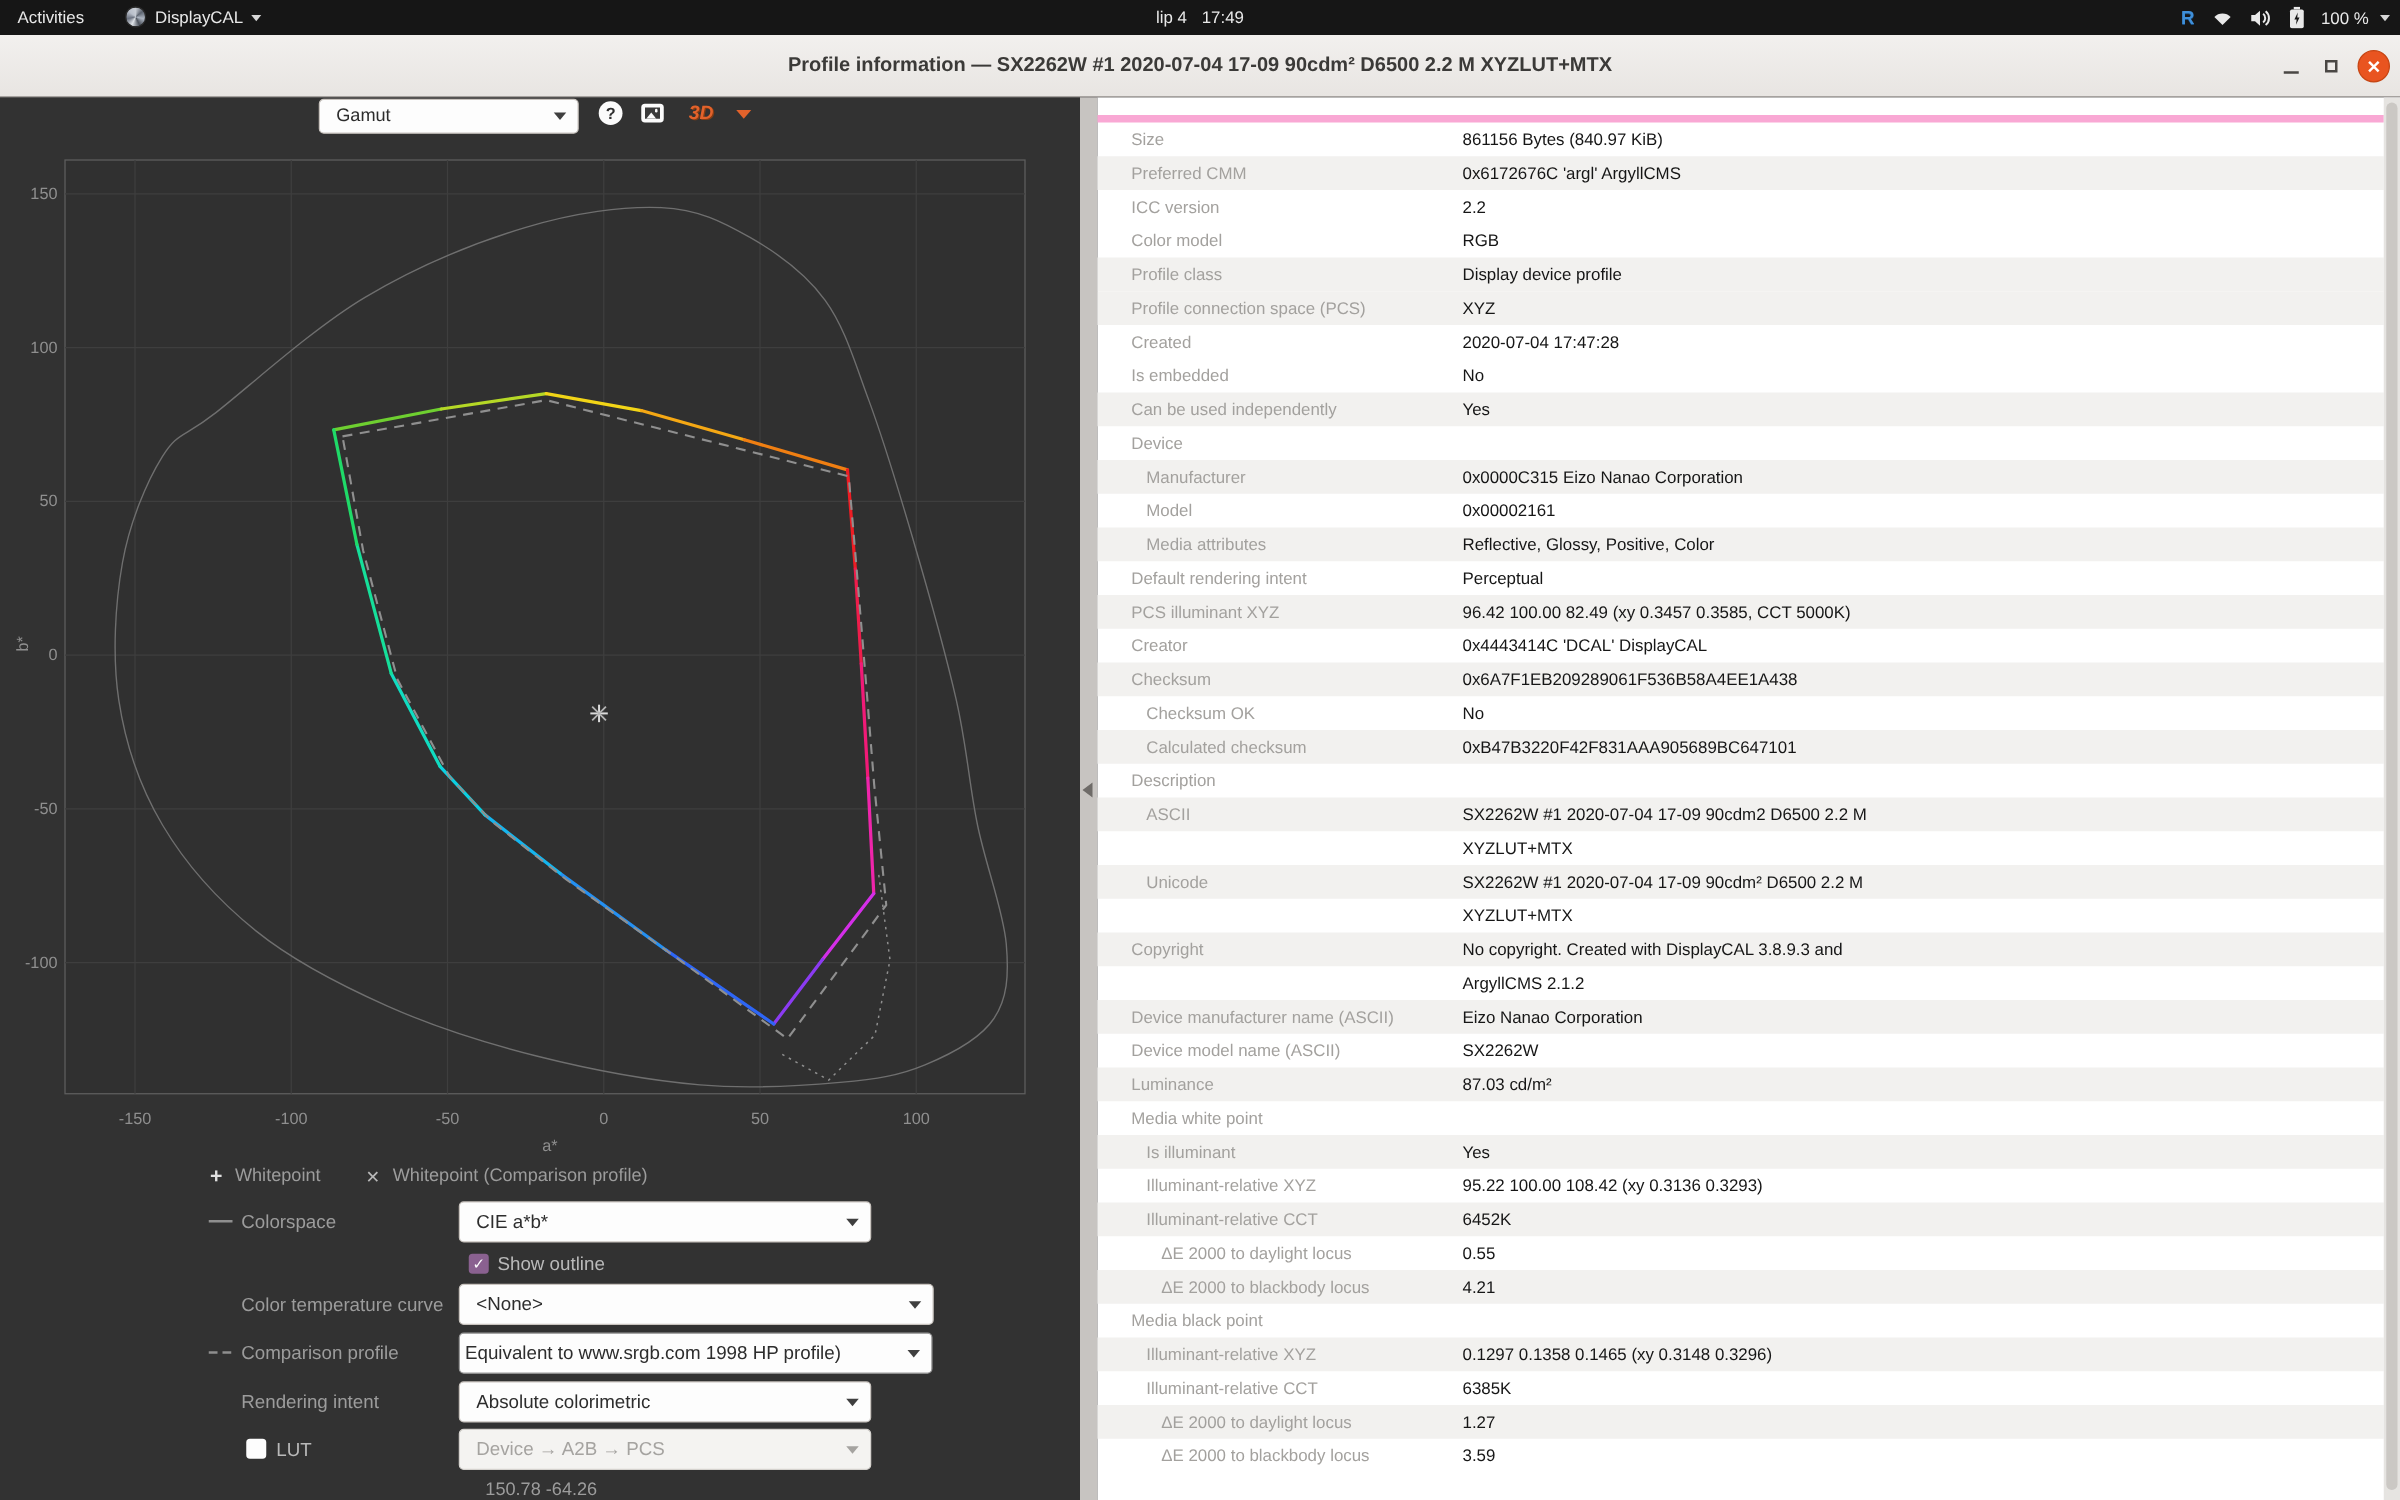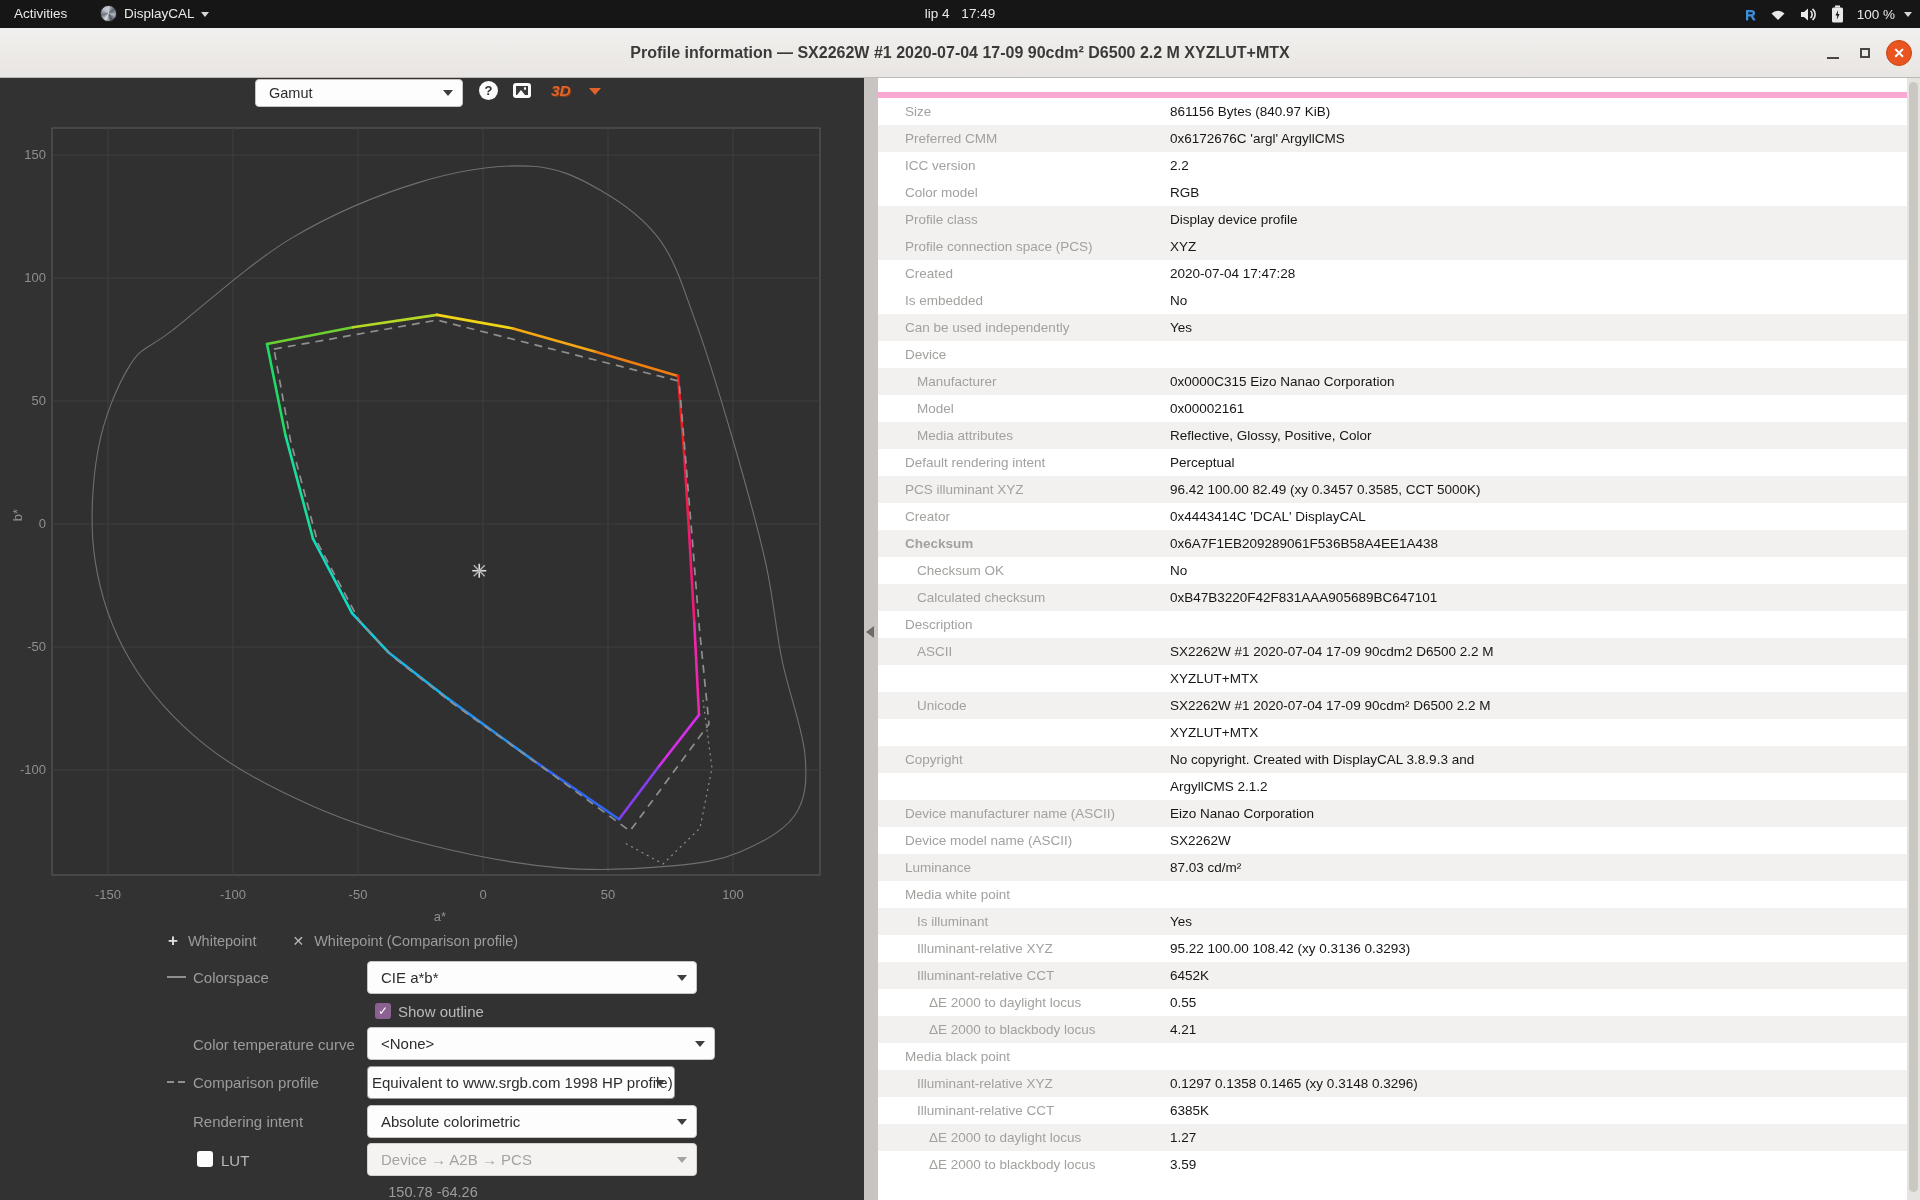--- a/index.html
+++ b/index.html
@@ -223,29 +223,29 @@
   <div class="ctl-label" style="top:891px">Colorspace</div>
   <div class="select" style="left:367px; top:883px; width:330px; height:33px">
     <span class="val">CIE a*b*</span>
     <span class="arr"></span>
   </div>
 
   <div class="checkbox checked" style="left:375px; top:925px">✓</div>
   <div class="ctl-label" style="left:398px; top:925px; color:#b9b9b9">Show outline</div>
 
   <div class="ctl-label" style="top:958px">Color temperature curve</div>
-  <div class="select" style="left:367px; top:949px; width:348px; height:33px">
+  <div class="select" style="left:367px; top:949px; width:380px; height:33px">
     <span class="val">&lt;None&gt;</span>
     <span class="arr"></span>
   </div>
 
   <div class="dash1" style="top:1003px"></div>
   <div class="dash2" style="top:1003px"></div>
   <div class="ctl-label" style="top:996px">Comparison profile</div>
-  <div class="select" style="left:367px; top:988px; width:308px; height:33px; border-color:#9a9a9a">
+  <div class="select" style="left:367px; top:988px; width:379px; height:33px; border-color:#9a9a9a">
     <span class="val" style="left:4px">Equivalent to www.srgb.com 1998 HP profile)</span>
     <span class="arr"></span>
   </div>
 
   <div class="ctl-label" style="top:1035px">Rendering intent</div>
   <div class="select" style="left:367px; top:1027px; width:330px; height:33px">
     <span class="val">Absolute colorimetric</span>
     <span class="arr"></span>
   </div>
 
@@ -323,21 +323,21 @@
       </div>
       <div class="trow stripe">
         <span class="lbl" style="left: 27px;">PCS illuminant XYZ</span>
         <span class="val">96.42 100.00  82.49 (xy 0.3457 0.3585, CCT 5000K)</span>
       </div>
       <div class="trow">
         <span class="lbl" style="left: 27px;">Creator</span>
         <span class="val">0x4443414C 'DCAL' DisplayCAL</span>
       </div>
       <div class="trow stripe">
-        <span class="lbl" style="left: 27px; font-weight: bold;">Checksum</span>
+        <span class="lbl" style="left: 27px;">Checksum</span>
         <span class="val">0x6A7F1EB209289061F536B58A4EE1A438</span>
       </div>
       <div class="trow">
         <span class="lbl" style="left: 39px;">Checksum OK</span>
         <span class="val">No</span>
       </div>
       <div class="trow stripe">
         <span class="lbl" style="left: 39px;">Calculated checksum</span>
         <span class="val">0xB47B3220F42F831AAA905689BC647101</span>
       </div>

